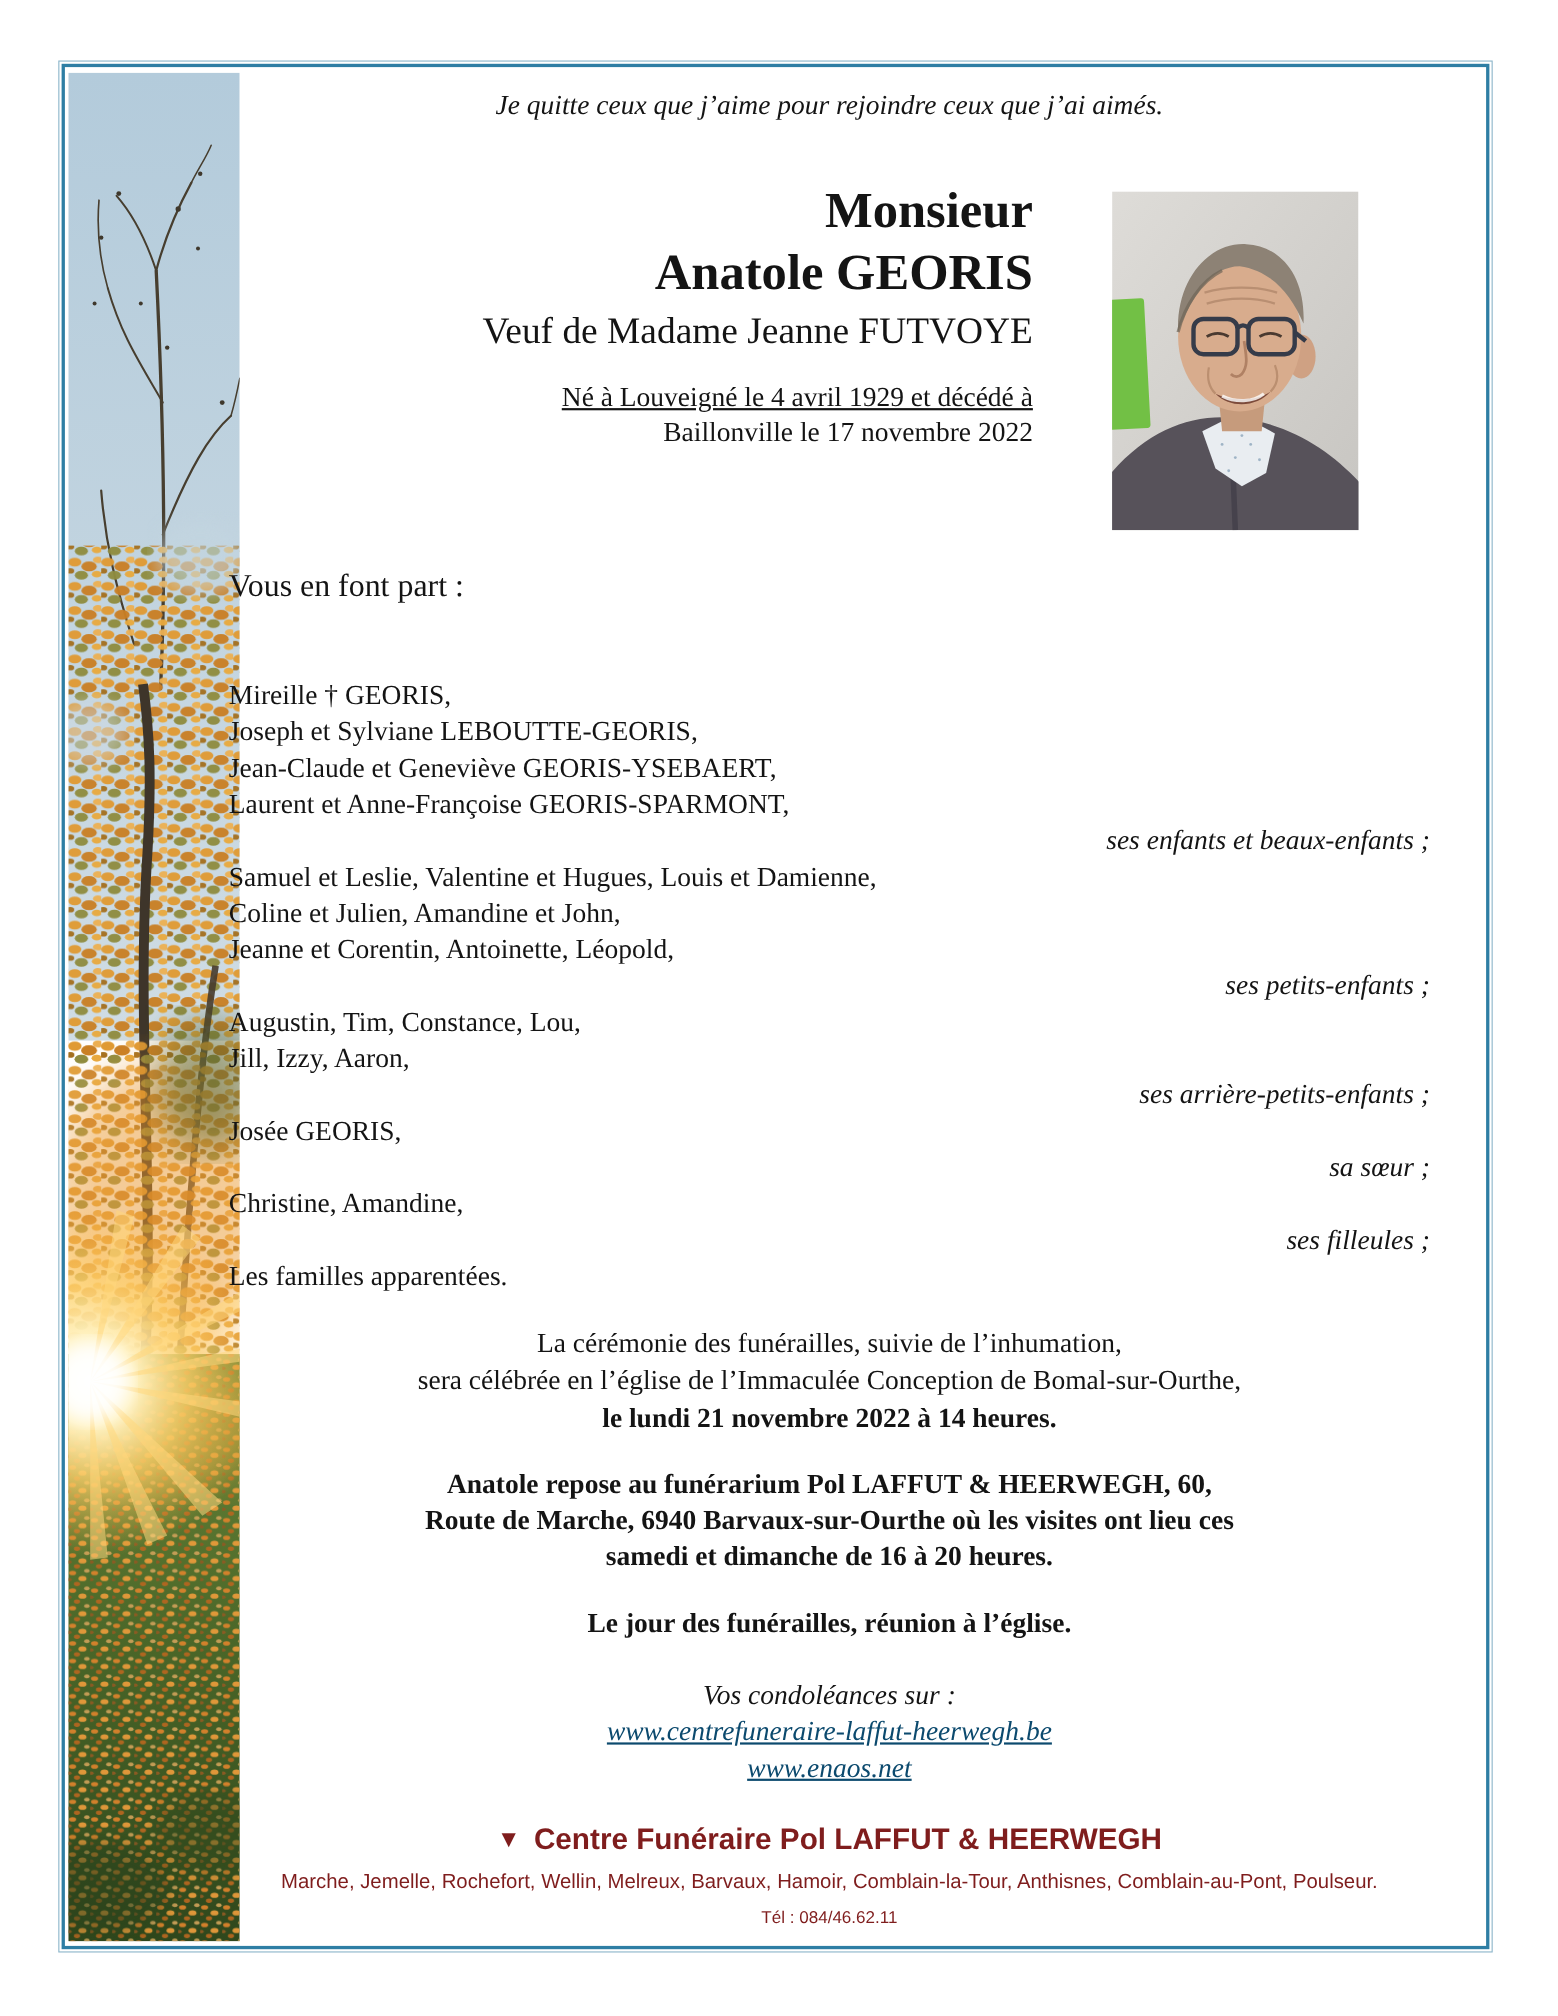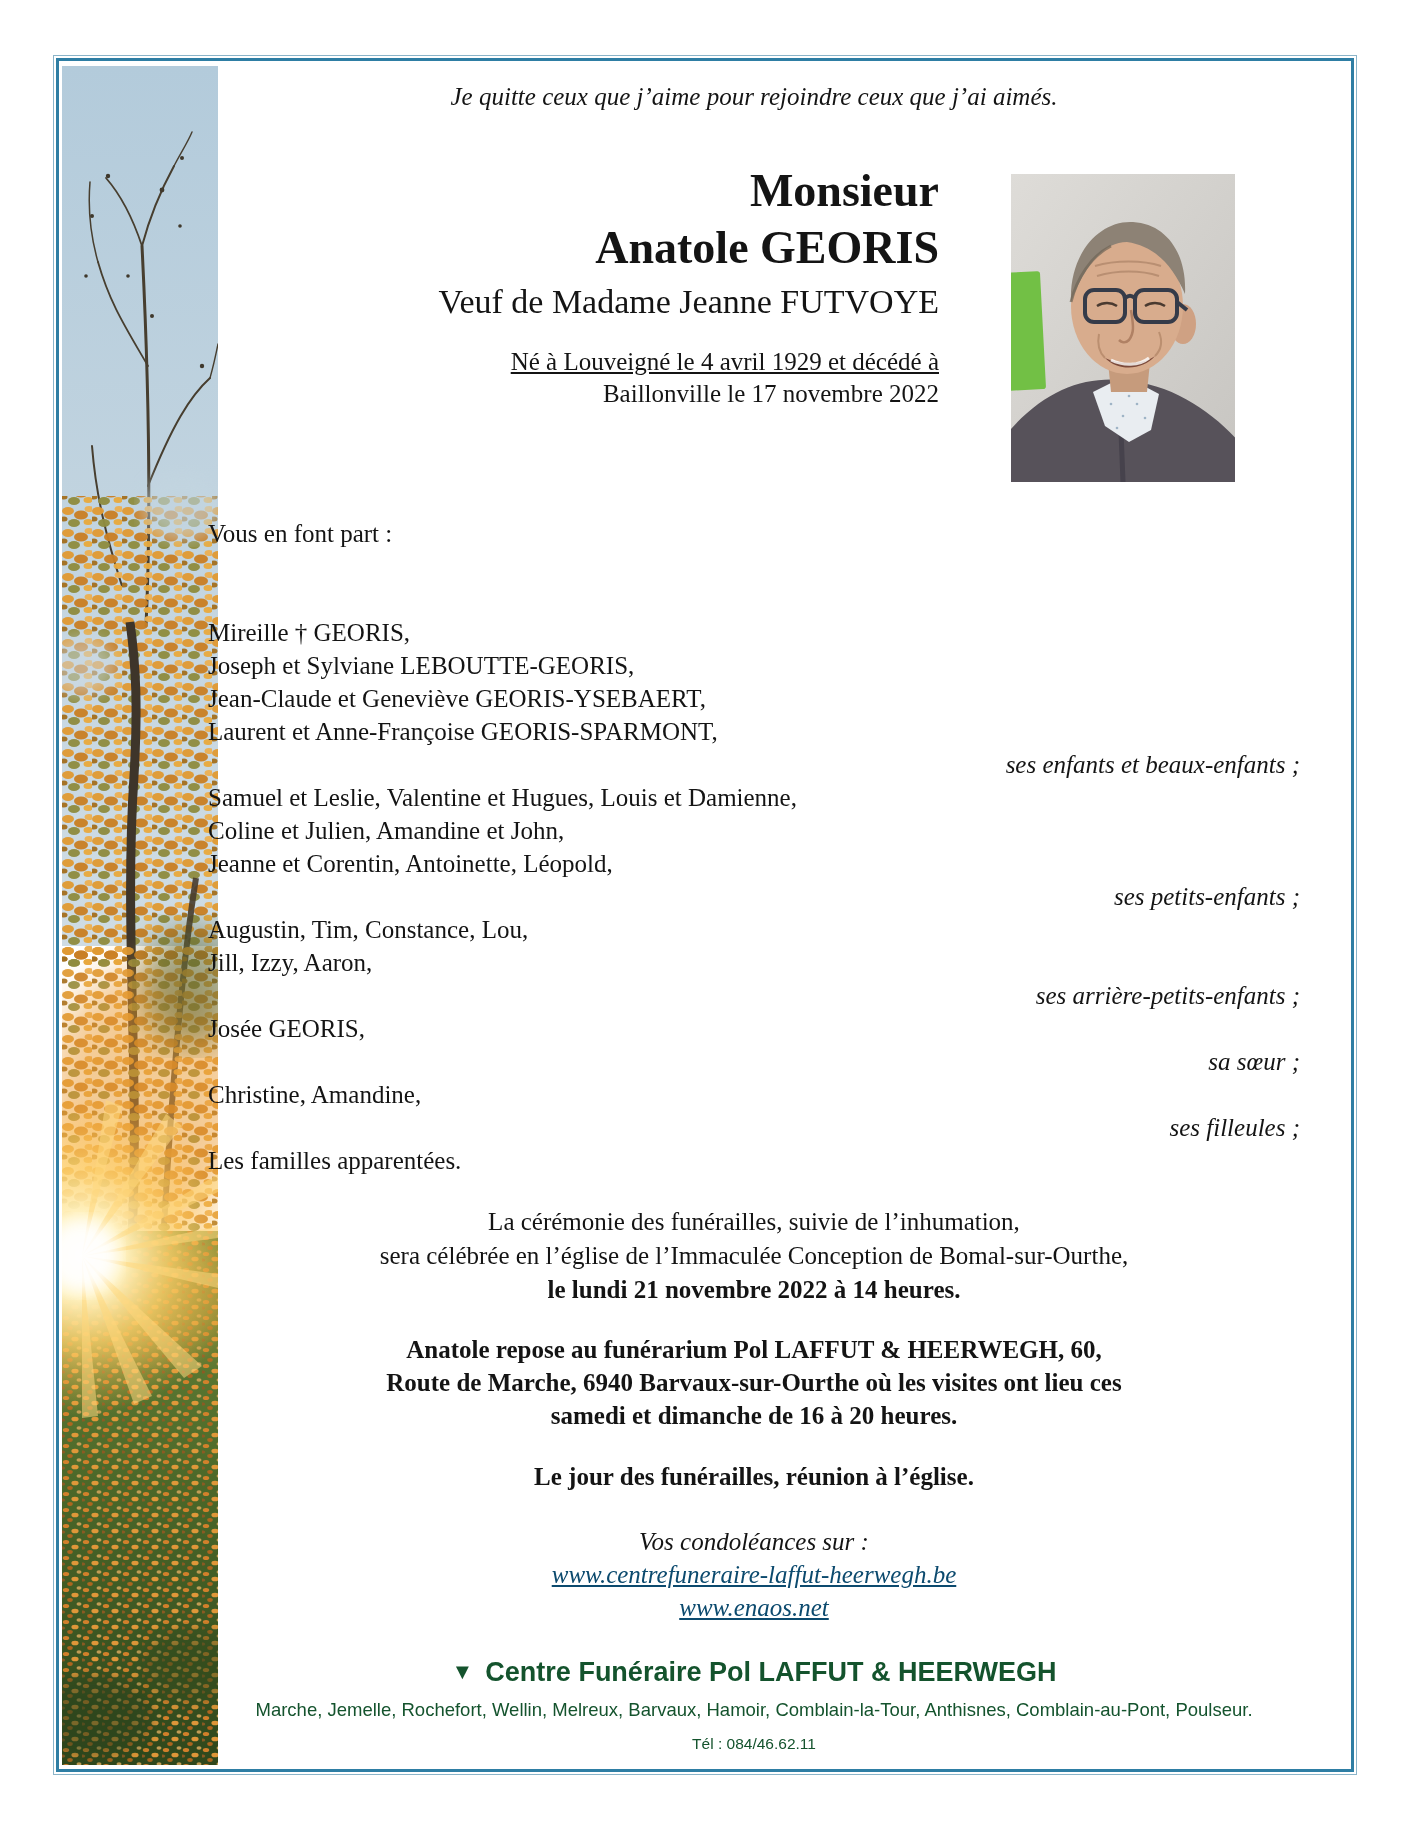--- a/index.html
+++ b/index.html
@@ -14,35 +14,35 @@
   
   .content{position:absolute;left:208px;top:66px;width:1092px;height:1702px;}
   .quote{font-style:italic;font-size:25px;line-height:30px;text-align:center;margin:16px 0 0;}
   .header-row{display:flex;margin-top:50px;}
   .title-col{flex:1;text-align:right;padding-right:72px;}
   .title-col h1{font-size:46px;line-height:57px;font-weight:bold;margin:0;}
   .subtitle{font-size:34px;line-height:44px;font-weight:normal;margin:4px 0 0;}
   .bd{font-size:25px;line-height:32px;margin:0;}
   .bd.first{margin-top:22px;text-decoration:underline;}
   .portrait{width:224px;height:308px;margin:12px 65px 0 0;flex:0 0 auto;}
-  .intro{font-size:25px;line-height:33px;margin:35px 0 0;}
+  .intro{font-size:29px;line-height:33px;margin:35px 0 0;}
   .names{margin-top:66px;}
   .name-line{font-size:25px;line-height:33px;margin:0;}
   .relation{font-size:25px;line-height:33px;margin:0;text-align:right;font-style:italic;}
   .ceremony{margin-top:28px;text-align:center;}
   .ceremony p{font-size:25px;line-height:34px;margin:0;}
   .bold{font-weight:bold;}
   .repose{margin-top:26px;text-align:center;}
   .repose p{font-size:25px;line-height:33px;margin:0;font-weight:bold;}
   .meeting{margin-top:28px;text-align:center;font-size:25px;line-height:33px;font-weight:bold;}
   .condolences{margin-top:32px;text-align:center;}
   .condolences .cintro{font-style:italic;font-size:25px;line-height:33px;margin:0;}
   .condolences a{display:block;font-style:italic;font-size:25px;line-height:33px;
                  color:#0c4a6e;text-decoration:underline;}
-  .card-footer{margin-top:30px;text-align:center;color:#14532d;
+  .card-footer{margin-top:30px;text-align:center;color:#7f1d1d;
                font-family:"Liberation Sans",sans-serif;}
   .company{font-size:27px;line-height:36px;font-weight:bold;}
   .company .tri{font-size:22px;margin-right:12px;vertical-align:2px;}
   .locations{font-size:18.5px;line-height:24px;margin-top:8px;}
   .phone{font-size:15.5px;line-height:20px;margin-top:12px;}
 </style>
 </head>
 <body>
 
 <div class="sheet">

